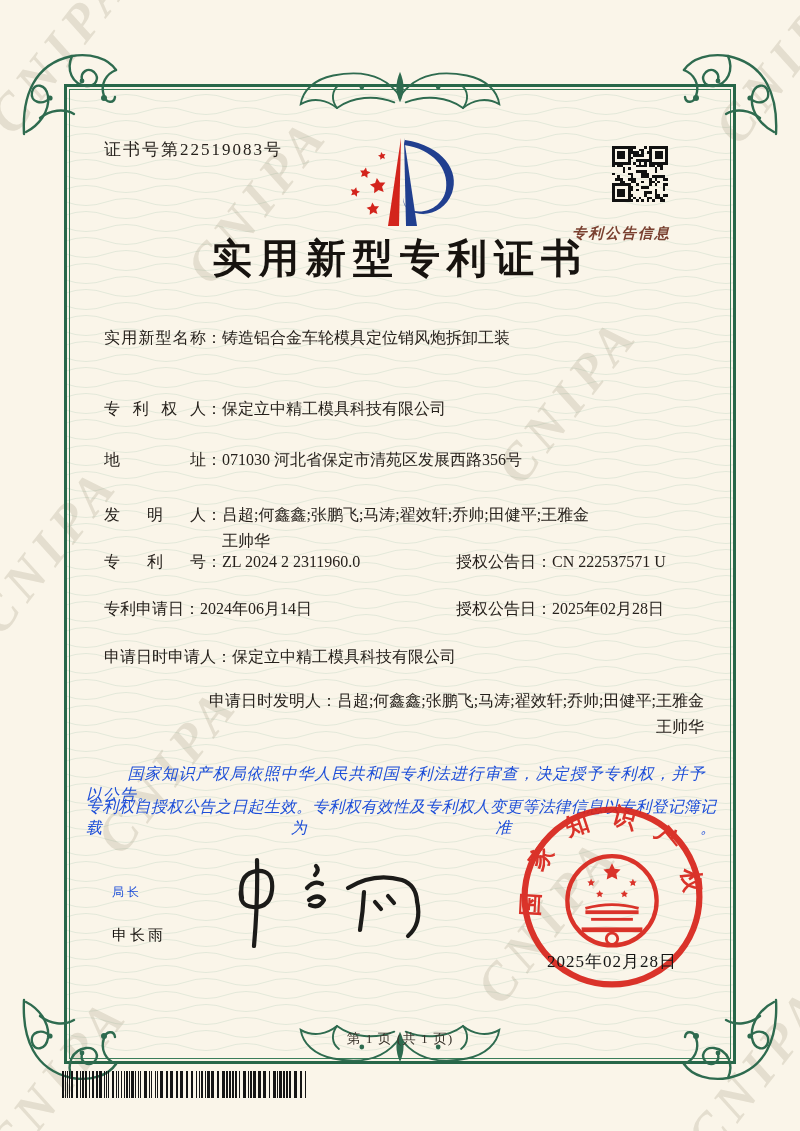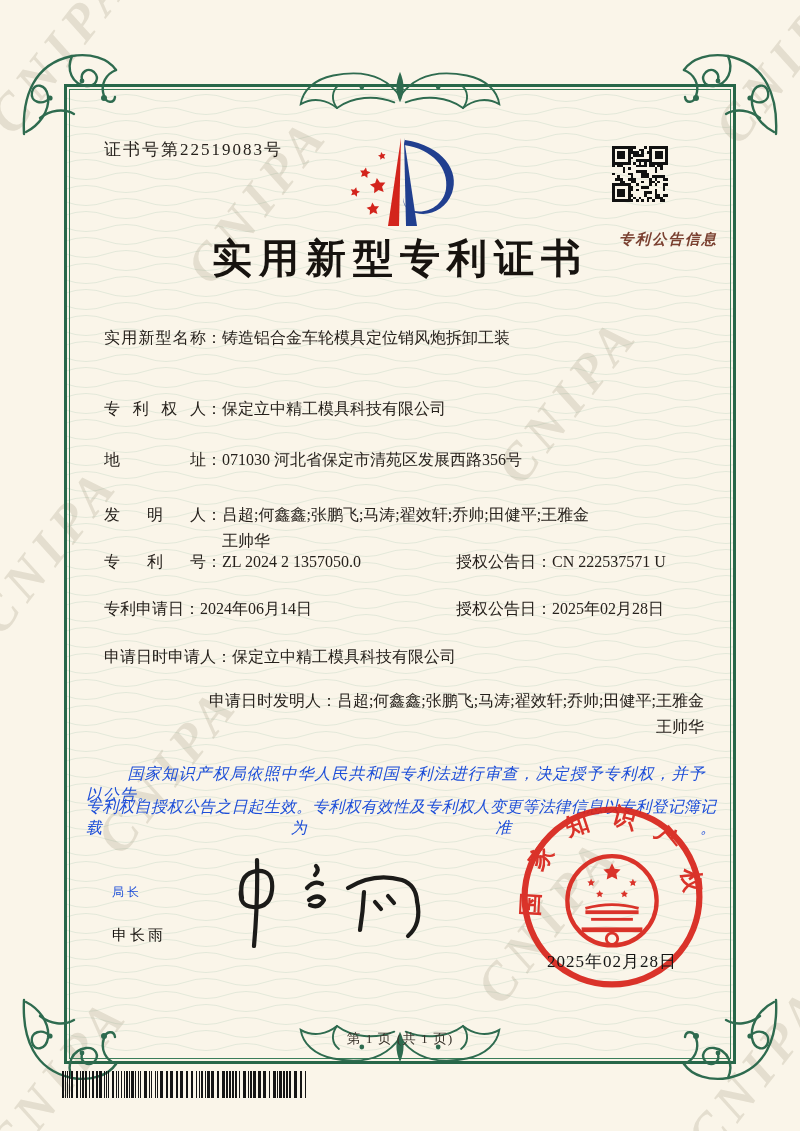--- a/index.html
+++ b/index.html
@@ -17,21 +17,21 @@
   
   .frame{position:absolute;left:64px;top:84px;width:672px;height:980px;border:3px solid #276749;box-sizing:border-box;}
   .frame::before{content:"";position:absolute;inset:2px;border:1px solid #3a7d5a;}
 
   .orn{position:absolute;color:#2e6b4f;}
 
   .cert-no{position:absolute;left:104px;top:138px;font-size:17px;letter-spacing:2px;color:#26211c;}
 
   .logo{position:absolute;left:340px;top:136px;width:120px;height:94px;}
   .qr{position:absolute;left:612px;top:146px;width:56px;height:56px;}
-  .qr-label{position:absolute;left:572px;top:230px;width:146px;text-align:right;font-size:14.5px;
+  .qr-label{position:absolute;left:572px;top:224px;width:146px;text-align:left;font-size:14.5px;
             font-style:italic;font-weight:bold;color:#7a4030;letter-spacing:2px;}
 
   .title{position:absolute;left:0;right:0;top:231px;text-align:center;font-size:40px;font-weight:bold;
          letter-spacing:7px;color:#17130f;}
 
   .row{position:absolute;left:104px;width:600px;font-size:16px;line-height:26px;color:#26211c;}
   .flabel{display:inline-block;width:102px;text-align:justify;text-align-last:justify;vertical-align:top;}
   .fcolon{display:inline-block;width:16px;vertical-align:top;}
   .fval{display:inline-block;vertical-align:top;}
   .cont{margin-left:118px;}
@@ -366,21 +366,21 @@
   <div class="row r-address">
     <span class="flabel">地址</span><span class="fcolon">：</span><span class="fval">071030 河北省保定市清苑区发展西路356号</span>
   </div>
 
   <div class="row r-inventors">
     <span class="flabel">发明人</span><span class="fcolon">：</span><span class="fval">吕超;何鑫鑫;张鹏飞;马涛;翟效轩;乔帅;田健平;王雅金</span>
     <div class="cont">王帅华</div>
   </div>
 
   <div class="row r-patno">
-    <span class="flabel">专利号</span><span class="fcolon">：</span><span class="fval">ZL 2024 2 1357050.0</span>
+    <span class="flabel">专利号</span><span class="fcolon">：</span><span class="fval">ZL 2024 2 2311960.0</span>
     <span class="rcol">
       <span>授权公告日</span><span class="fcolon">：</span><span>CN 222537571 U</span>
     </span>
   </div>
 
   <div class="row r-dates">
     <span>专利申请日</span><span class="fcolon">：</span><span>2024年06月14日</span>
     <span class="rcol">
       <span>授权公告日</span><span class="fcolon">：</span><span>2025年02月28日</span>
     </span>

